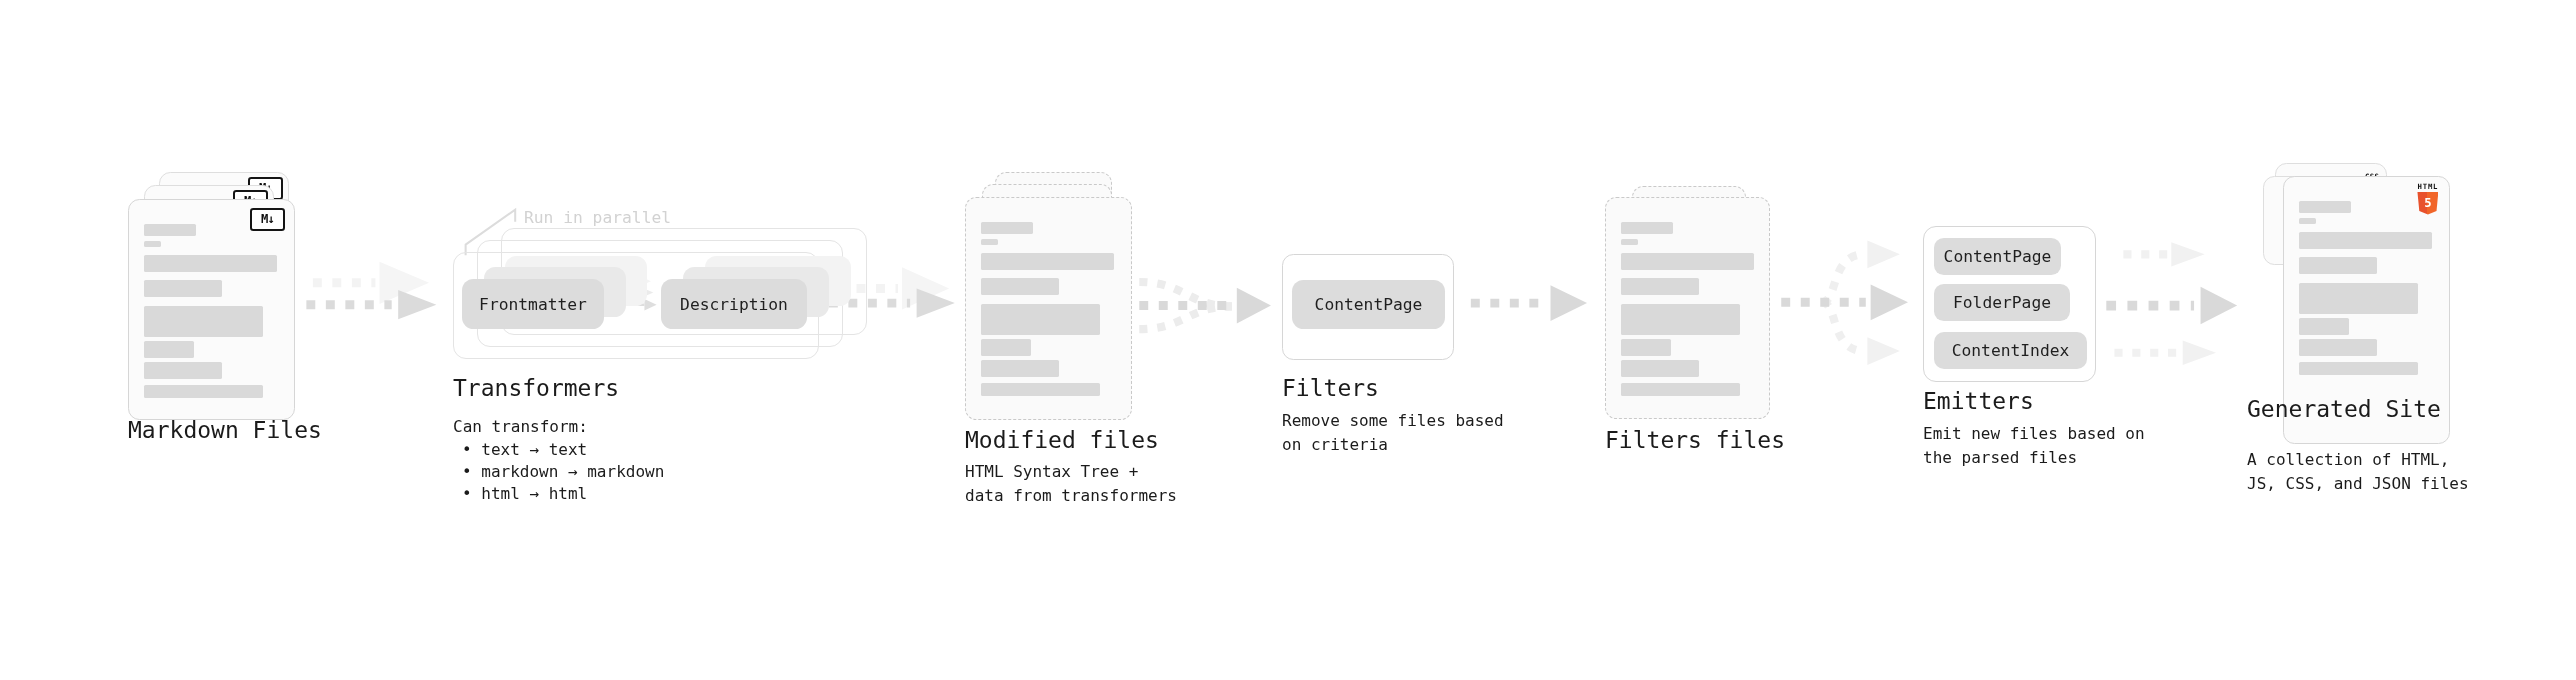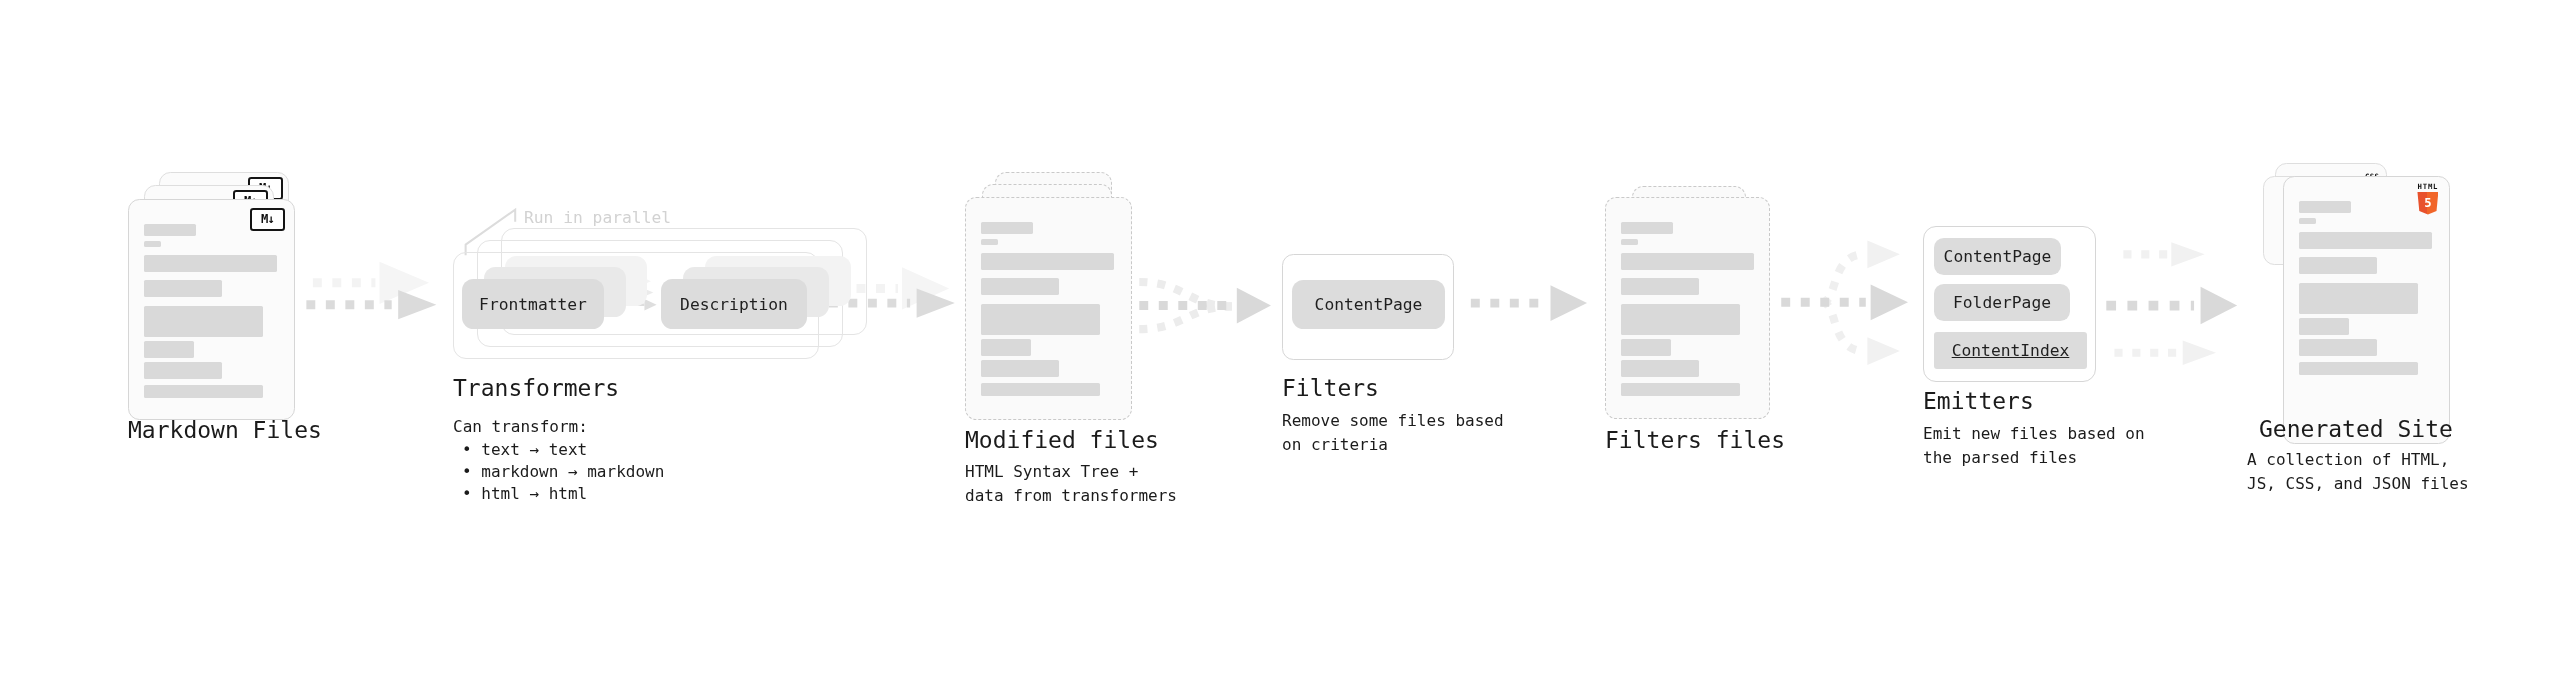--- a/index.html
+++ b/index.html
@@ -217,21 +217,21 @@
           <div class="bar" style="width: 119px; height: 12.2px; margin-bottom: 0px;"></div>
         </div>
     </div>
     <div class="abs h" style="left:1605px;top:427px;">Filters files</div>
   </div>
 
   <div>
     <div class="abs card" style="left:1923px;top:226px;width:173px;height:156px;background:#fff;border-radius:13px;"></div>
     <div class="abs pill" style="left:1934px;top:238px;width:127px;height:37px;border-radius:9.8px;">ContentPage</div>
     <div class="abs pill" style="left:1934px;top:284px;width:136px;height:37px;border-radius:9.8px;">FolderPage</div>
-    <div class="abs pill" style="left:1934px;top:332px;width:153px;height:37px;border-radius:3px;text-decoration:underline;">ContentIndex</div>
+    <div class="abs pill" style="left:1934px;top:332px;width:153px;height:37px;border-radius:10px;">ContentIndex</div>
     <div class="abs h" style="left:1923px;top:388px;">Emitters</div>
     <div class="abs d" style="left:1923px;top:422px;">Emit new files based on
 the parsed files</div>
   </div>
 
   <div>
     <div class="abs card back" style="left:2275px;top:163px;width:112px;height:89px;">
       <div class="css-icon" style="right:6.5px;top:2.4px;">
         <div class="txt">CSS</div>
         <div class="blue"></div>
@@ -249,19 +249,19 @@
           <div class="bar" style="width: 52px; height: 11.4px; margin-bottom: 4.9px;"></div>
           <div class="bar" style="width: 17px; height: 6.5px; margin-bottom: 8.1px;"></div>
           <div class="bar" style="width: 133px; height: 17px; margin-bottom: 7.3px;"></div>
           <div class="bar" style="width: 78px; height: 17px; margin-bottom: 9px;"></div>
           <div class="bar" style="width: 119px; height: 31px; margin-bottom: 4.9px;"></div>
           <div class="bar" style="width: 50px; height: 16.3px; margin-bottom: 4.1px;"></div>
           <div class="bar" style="width: 78px; height: 17px; margin-bottom: 6.5px;"></div>
           <div class="bar" style="width: 119px; height: 12.2px; margin-bottom: 0px;"></div>
         </div>
     </div>
-    <div class="abs h" style="left:2247px;top:416px;margin-left:12px;">Generated Site</div>
+    <div class="abs h" style="left:2247px;top:396px;">Generated Site</div>
     <div class="abs d" style="left:2247px;top:448px;">A collection of HTML,
 JS, CSS, and JSON files</div>
   </div>
 
 </div>
 
 
 </body></html>

